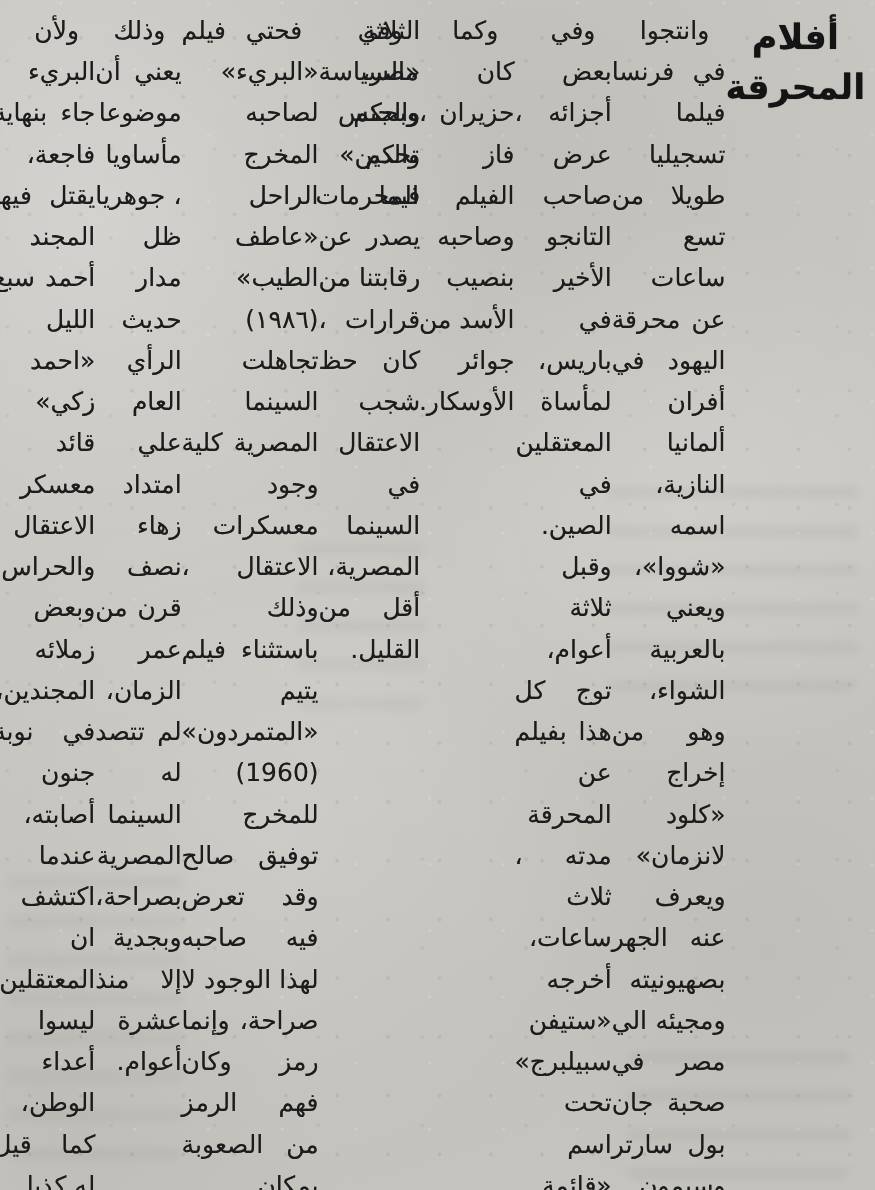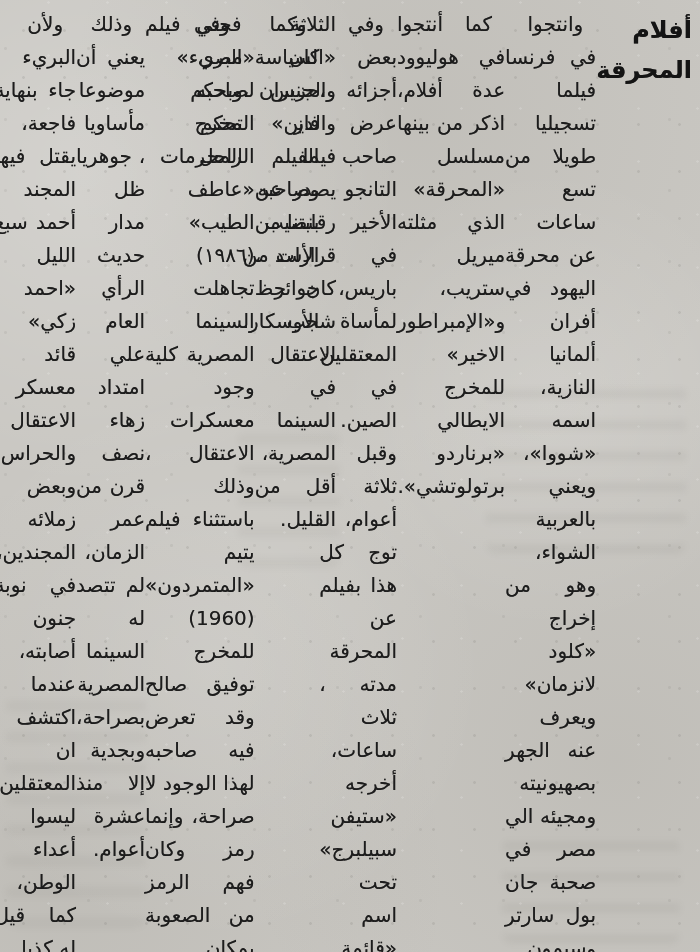--- a/index.html
+++ b/index.html
@@ -84,44 +84,43 @@
     margin: 0;
     font-size: 20px;
     line-height: 33px;
     color: #1c1c1c;
     text-align: justify;
     text-shadow: 0 0 .5px rgba(20,20,20,.55);
   }
   .indent { text-indent: 13px; }
   .heading {
     margin: 2px 0;
-    font-size: 24px;
+    font-size: 28px;
     line-height: 40px;
     font-weight: bold;
     color: #141414;
-    text-align: right;
+    text-align: center;
     text-shadow: 0 0 .6px rgba(10,10,10,.6);
   }
 </style>
 </head>
 <body>
 
 <div class="page">
 
   <div class="smudge s1"></div>
   <div class="smudge s2"></div>
   <div class="smudge s3"></div>
   <div class="smudge s4"></div>
 
   <div class="columns">
 
     <div class="col">
       <h2 class="heading">أفلام المحرقة</h2>
       <p class="para indent">وانتجوا في فرنسا فيلما تسجيليا طويلا من تسع ساعات عن محرقة اليهود في أفران ألمانيا النازية، اسمه «شووا»، ويعني بالعربية الشواء، وهو من إخراج «كلود لانزمان» ويعرف عنه الجهر بصهيونيته ومجيئه الي مصر في صحبة جان بول سارتر وسيمون دي بوڤوار، قبل أسابيع من اندحار الخامس من يونية «حزيران».</p>
-      <p class="para indent">كما أنتجوا في هوليوود عدة أفلام، اذكر من بينها مسلسل «المحرقة» الذي مثلته ميريل ستريب، و«الإمبراطور الاخير» للمخرج الايطالي «برناردو برتولوتشي».</p>
       <p class="para indent">وفي بعض أجزائه ، عرض صاحب التانجو الأخير في باريس، لمأساة المعتقلين في الصين. وقبل ثلاثة أعوام، توج كل هذا بفيلم عن المحرقة مدته ، ثلاث ساعات، أخرجه «ستيفن سبيلبرج» تحت اسم «قائمة شبندلر».</p>
       <p class="para indent">وكما كان حزيران ، فاز الفيلم وصاحبه بنصيب الأسد من جوائر الأوسكار.</p>
       <p class="para indent">وفي مصر، وبحكم تحكم المحرمات</p>
     </div>
 
     <div class="col">
       <p class="para">الثلاثة «السياسة والجنس والدين» فيما يصدر عن رقابتنا من قرارات ، كان حظ شجب الاعتقال في السينما المصرية، أقل من القليل.</p>
       <p class="para indent">فحتي فيلم «البريء» لصاحبه المخرج الراحل «عاطف الطيب» (١٩٨٦) تجاهلت السينما المصرية كلية وجود معسكرات الاعتقال ، وذلك باستثناء فيلم يتيم «المتمردون» (1960) للمخرج توفيق صالح وقد تعرض فيه صاحبه لهذا الوجود لا صراحة، وإنما رمز وكان فهم الرمز من الصعوبة بمكان.</p>
       <p class="para indent">وذلك يعني أن موضوعا مأساويا ، جوهريا ظل مدار حديث الرأي العام علي امتداد زهاء نصف قرن من عمر الزمان، لم تتصد له السينما المصرية بصراحة، وبجدية إلا منذ عشرة أعوام.</p>
       <p class="para indent">ولأن البريء جاء بنهاية فاجعة، يقتل فيها المجند أحمد سبع الليل «احمد زكي» قائد معسكر الاعتقال والحراس، وبعض زملائه المجندين، في نوبة جنون أصابته، عندما اكتشف ان المعتقلين ليسوا أعداء الوطن، كما قيل له كذبا.</p>

